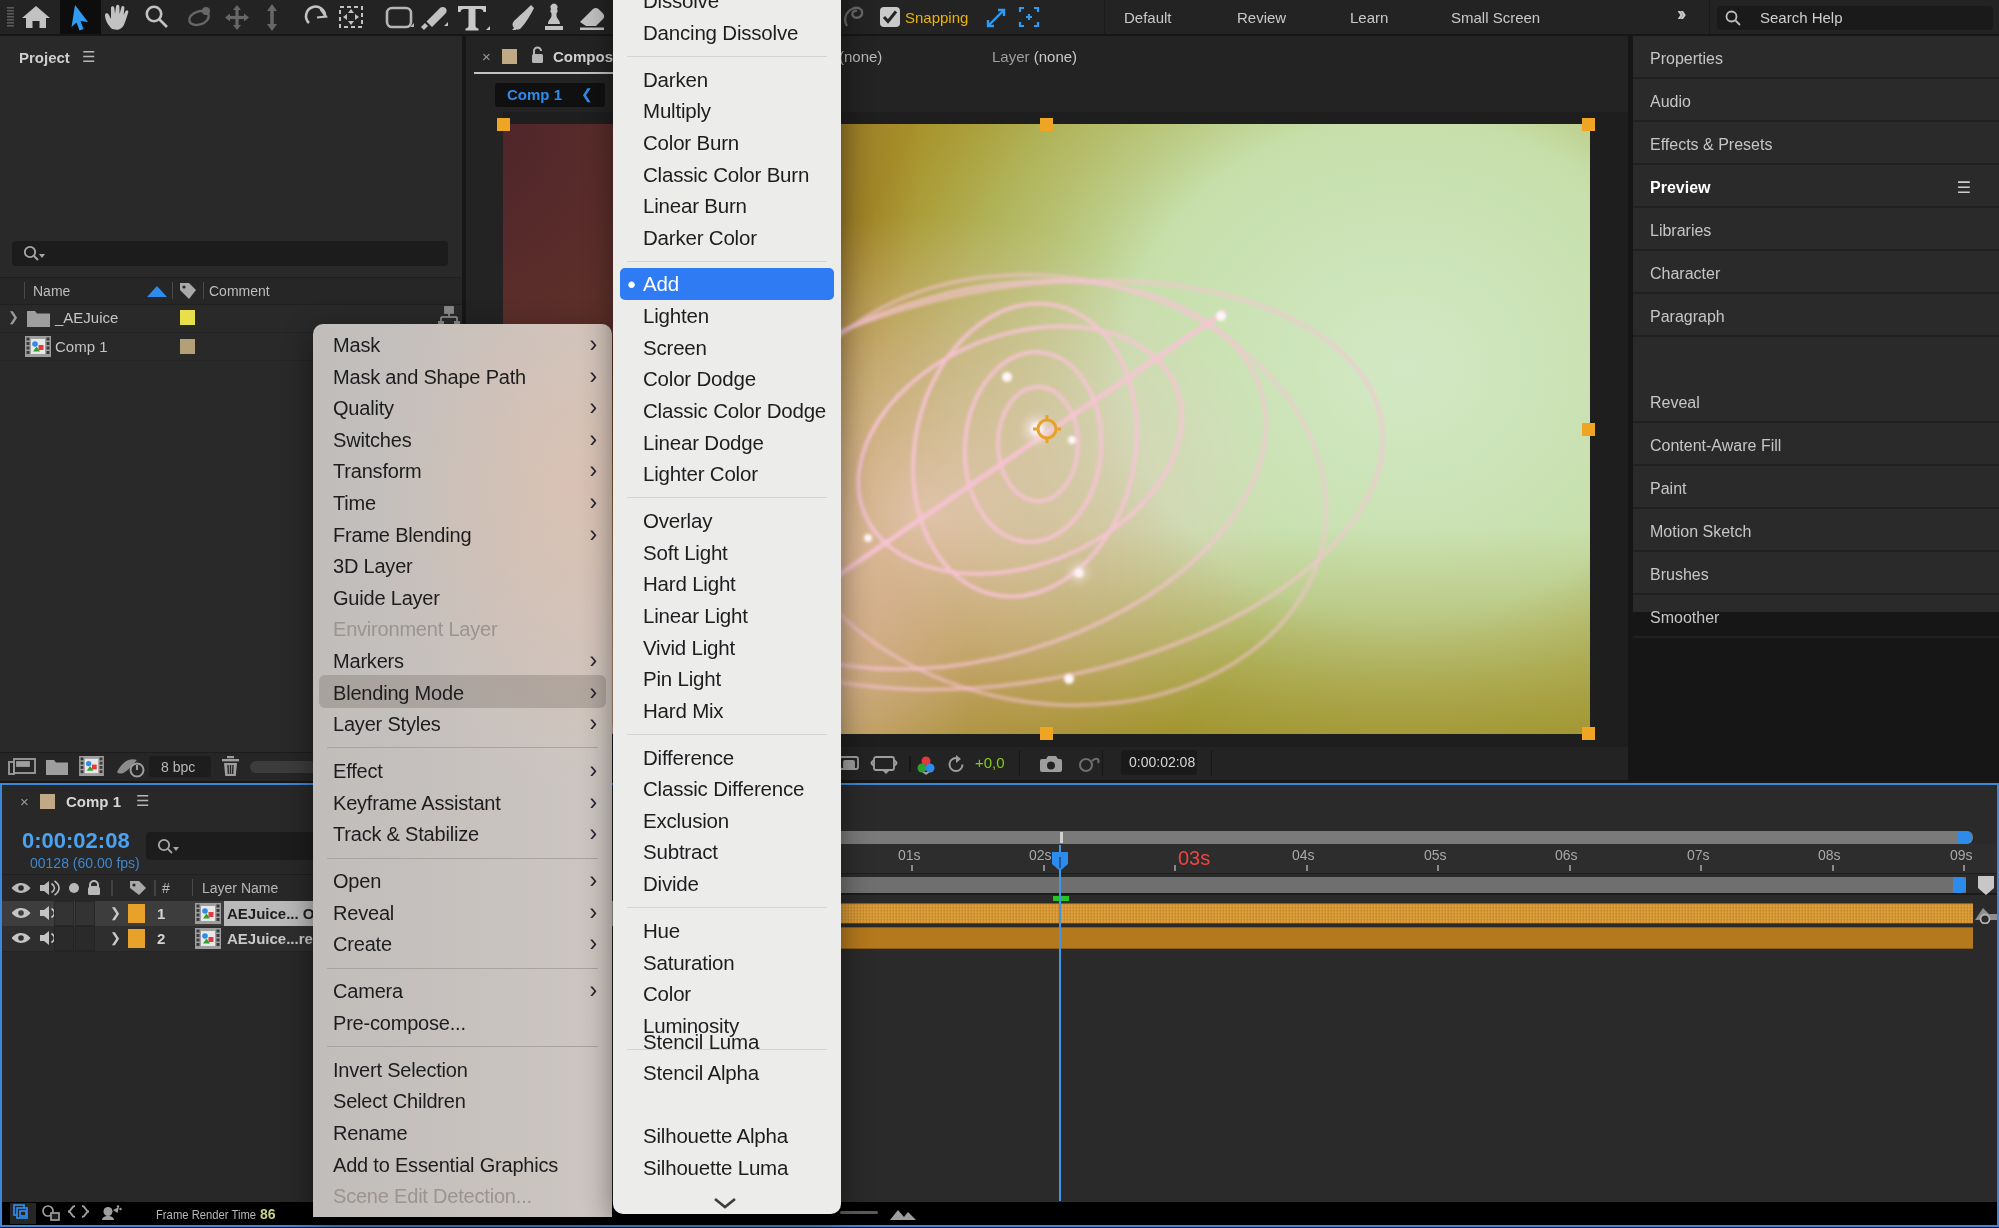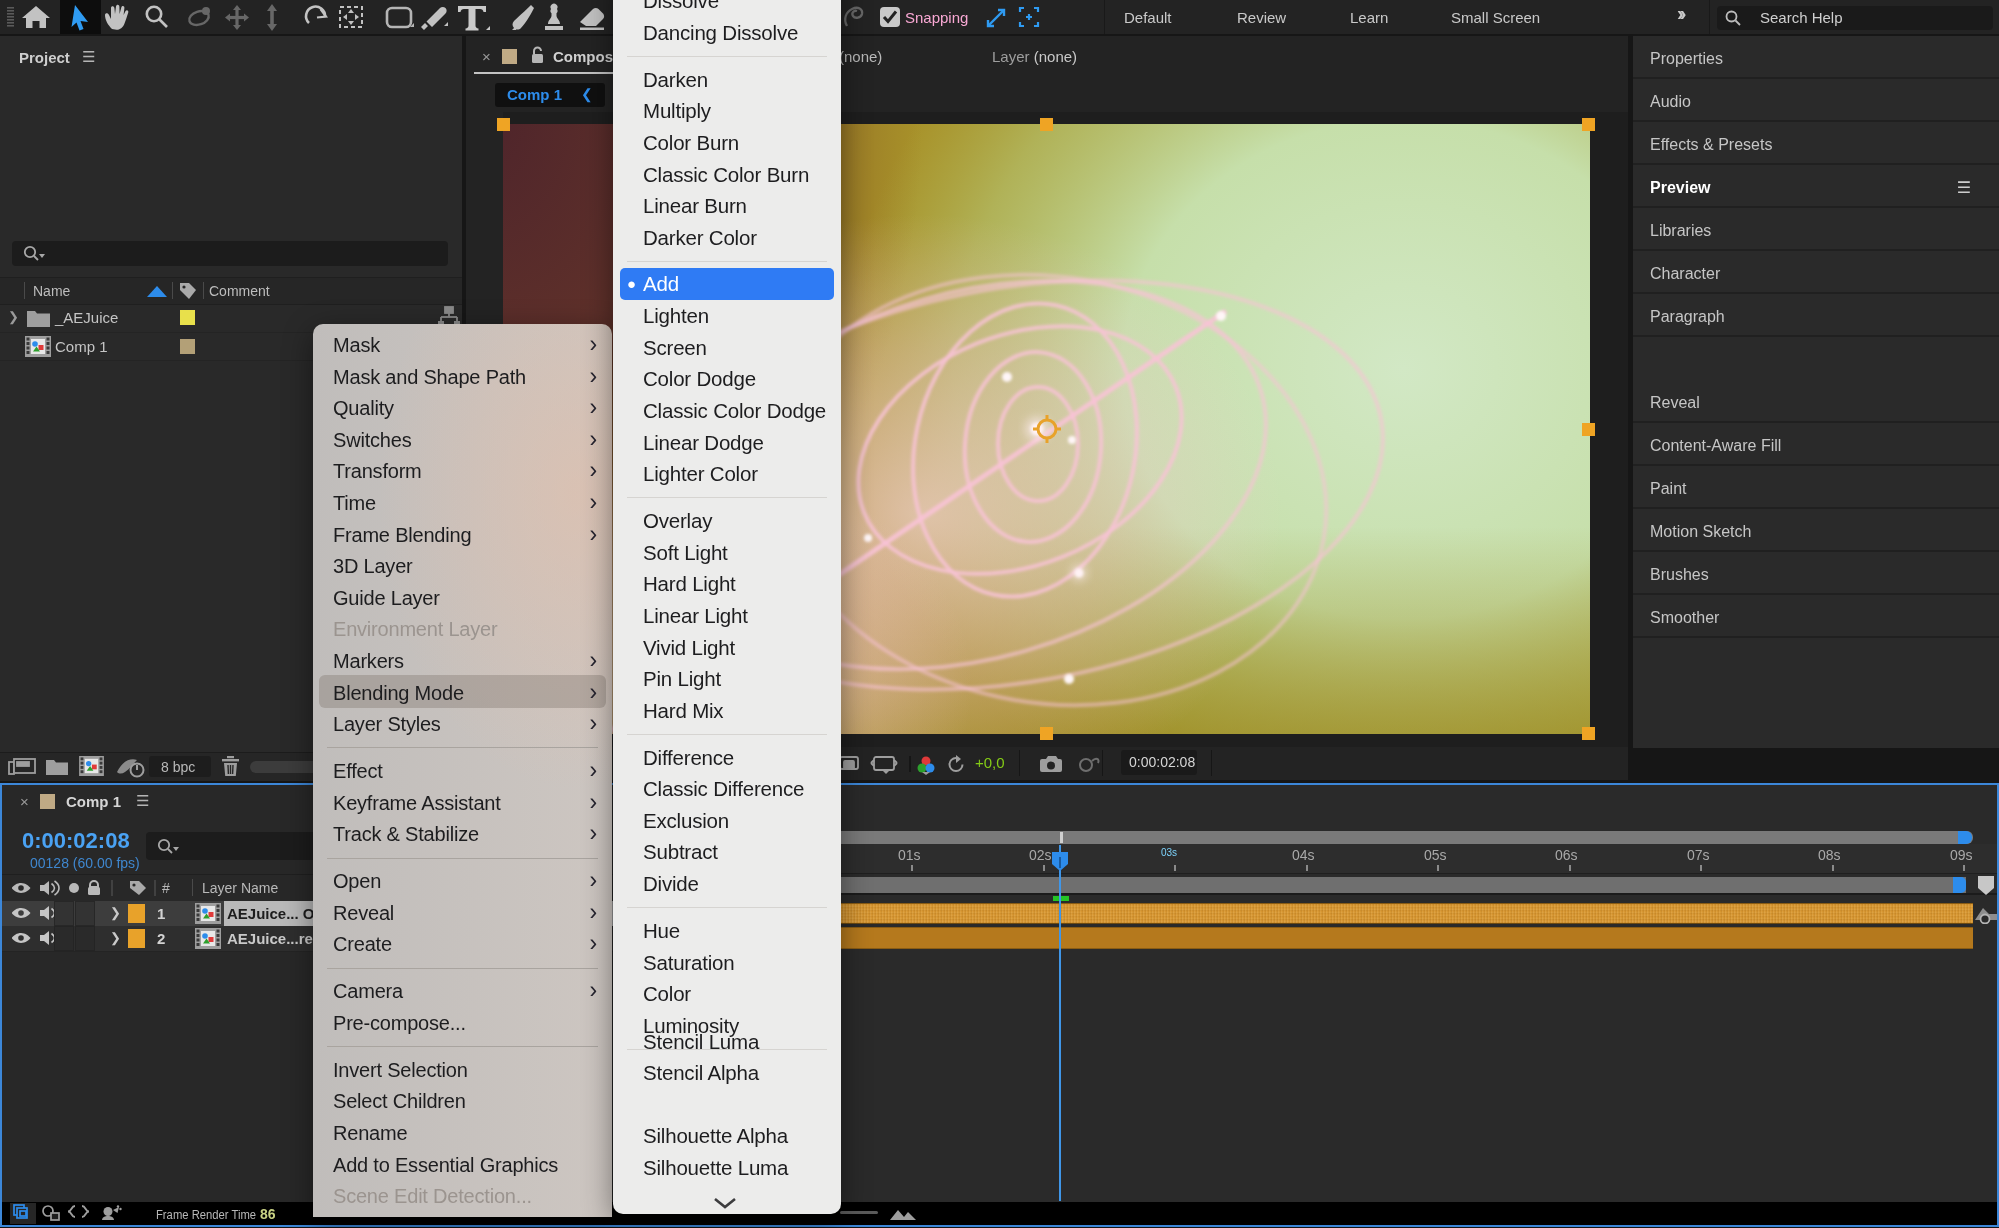--- a/index.html
+++ b/index.html
@@ -10,21 +10,21 @@
 
 #toolbar{left:0;top:0;width:1999px;height:34px;background:#232323}
 
 #project{left:0;top:36px;width:462px;height:744px;background:#292929}
 #psearch{left:12px;top:205px;width:436px;height:25px;background:#1c1c1c;border-radius:4px}
 #phead{left:0;top:241px;width:462px;height:26px;background:#262626;border-top:1px solid #1f1f1f;border-bottom:1px solid #1f1f1f}
 
 #viewer{left:466px;top:36px;width:1162px;height:744px;background:#232323}
 #vimg{left:37px;top:76px;width:1125px;height:635px;background:#1e1e1e}
 
-#rpanel{left:1633px;top:36px;width:366px;height:712px;background:#2a2a2a}
+#rpanel{left:1633px;top:36px;width:366px;height:576px;background:#2a2a2a}
 .rrow{position:absolute;left:0;width:366px;height:41px;border-bottom:2px solid #202020;color:#c6c6c6;font-size:16px;line-height:41px;padding-left:17px;box-sizing:border-box}
 
 #timeline{left:0;top:783px;width:1999px;height:444px;background:#2a2a2a;border:2px solid #3c87d9;box-sizing:border-box}
 
 #menu1{left:313px;top:324px;width:299px;height:893px;border-radius:10px 10px 0 0;
 background:radial-gradient(92% 46% at 88% 19%, rgba(228,190,168,.55), rgba(228,190,168,0) 72%),linear-gradient(to right,#c0bdbb,#cdc6c1);
 box-shadow:0 8px 30px rgba(0,0,0,.45)}
 .mi{position:absolute;left:20px;width:272px;height:32px;line-height:32px;font-size:20px;letter-spacing:-0.2px;color:#1d1d1f;white-space:nowrap}
 .mi .ar{position:absolute;right:8px;top:-1px;font-size:23px;color:#26242f}
 .dis{color:#9b948f}
@@ -123,21 +123,21 @@
     <g stroke="#2f9bf2" stroke-width="2.4" fill="none">
         <line x1="148" y1="26" x2="164" y2="10"></line>
         <path d="M158 10 L164 10 L164 16"></path>
         <path d="M154 26 L148 26 L148 20"></path>
       </g>
     <g stroke="#2f9bf2" stroke-width="2.2" fill="none">
         <path d="M180 12 L180 8 L184 8 M194 8 L198 8 L198 12 M198 22 L198 26 L194 26 M184 26 L180 26 L180 22"></path>
         <path d="M186 17 L192 17 M189 14 L189 20"></path>
       </g>
   </svg>
-  <span class="abs txt" style="left:905px;top:9px;color:#f9a8d4">Snapping</span>
+  <span class="abs txt" style="left:905px;top:9px;color:#eab308">Snapping</span>
   <span class="abs txt" style="left:1124px;top:9px">Default</span>
   <span class="abs txt" style="left:1237px;top:9px">Review</span>
   <span class="abs txt" style="left:1350px;top:9px">Learn</span>
   <span class="abs txt" style="left:1451px;top:9px">Small Screen</span>
   <span class="abs" style="left:1677px;top:2px;color:#c9c9c9;font-size:20px;font-weight:bold;letter-spacing:-4px">››</span>
   <div class="abs" style="left:1104px;top:0;width:1px;height:34px;background:#191919"></div>
   <div class="abs" style="left:1709px;top:0;width:1px;height:34px;background:#191919"></div>
   <div class="abs" style="left:1717px;top:6px;width:276px;height:24px;background:#1a1a1a;border-radius:4px">
     <svg class="abs" style="left:6px;top:3px" width="20" height="18" viewBox="0 0 20 18">
         <g stroke="#bdbdbd" stroke-width="1.8" fill="none">
@@ -545,21 +545,21 @@
   <div class="abs" style="left:833px;top:0;width:1162px;height:440px;background:#2a2a2a"></div>
 
   <div class="abs" style="left:834px;top:46px;width:1137px;height:13px;background:#7a7a7a;border-radius:0 6px 6px 0">
     <div class="abs" style="left:1122px;top:0;width:14px;height:13px;background:#2d8ceb;border-radius:0 6px 6px 0"></div>
     <div class="abs" style="left:224px;top:1px;width:3px;height:11px;background:#cfcfcf"></div>
   </div>
 
   <div class="abs" style="left:834px;top:59px;width:1161px;height:29px;background:#2d2d2d;border-bottom:1px solid #1f1f1f">
     <span class="abs" style="left:62px;top:3px;font-size:14px;color:#a9a9a9">01s</span>
     <span class="abs" style="left:193px;top:3px;font-size:14px;color:#a9a9a9">02s</span>
-    <span class="abs" style="left:325px;top:3px;font-size:10px;color:#7dd3fc">03s</span>
+    <span class="abs" style="left:342px;top:3px;font-size:20px;color:#ef4444">03s</span>
     <span class="abs" style="left:456px;top:3px;font-size:14px;color:#a9a9a9">04s</span>
     <span class="abs" style="left:588px;top:3px;font-size:14px;color:#a9a9a9">05s</span>
     <span class="abs" style="left:719px;top:3px;font-size:14px;color:#a9a9a9">06s</span>
     <span class="abs" style="left:851px;top:3px;font-size:14px;color:#a9a9a9">07s</span>
     <span class="abs" style="left:982px;top:3px;font-size:14px;color:#a9a9a9">08s</span>
     <span class="abs" style="left:1114px;top:3px;font-size:14px;color:#a9a9a9">09s</span>
     <div class="abs" style="left:75px;top:21px;width:2px;height:6px;background:#8a8a8a"></div>
     <div class="abs" style="left:207px;top:21px;width:2px;height:6px;background:#8a8a8a"></div>
     <div class="abs" style="left:338px;top:21px;width:2px;height:6px;background:#8a8a8a"></div>
     <div class="abs" style="left:470px;top:21px;width:2px;height:6px;background:#8a8a8a"></div>

